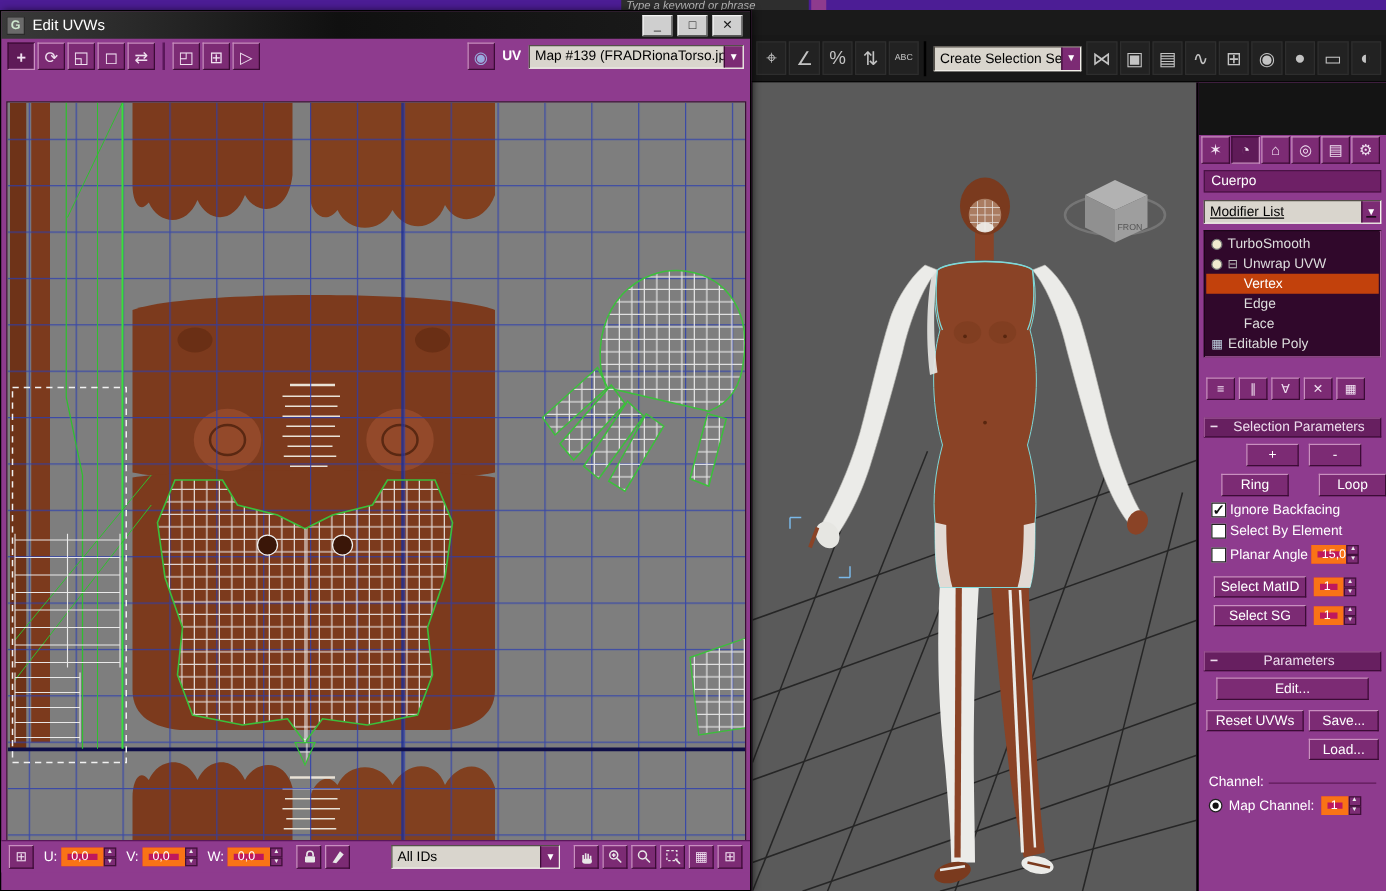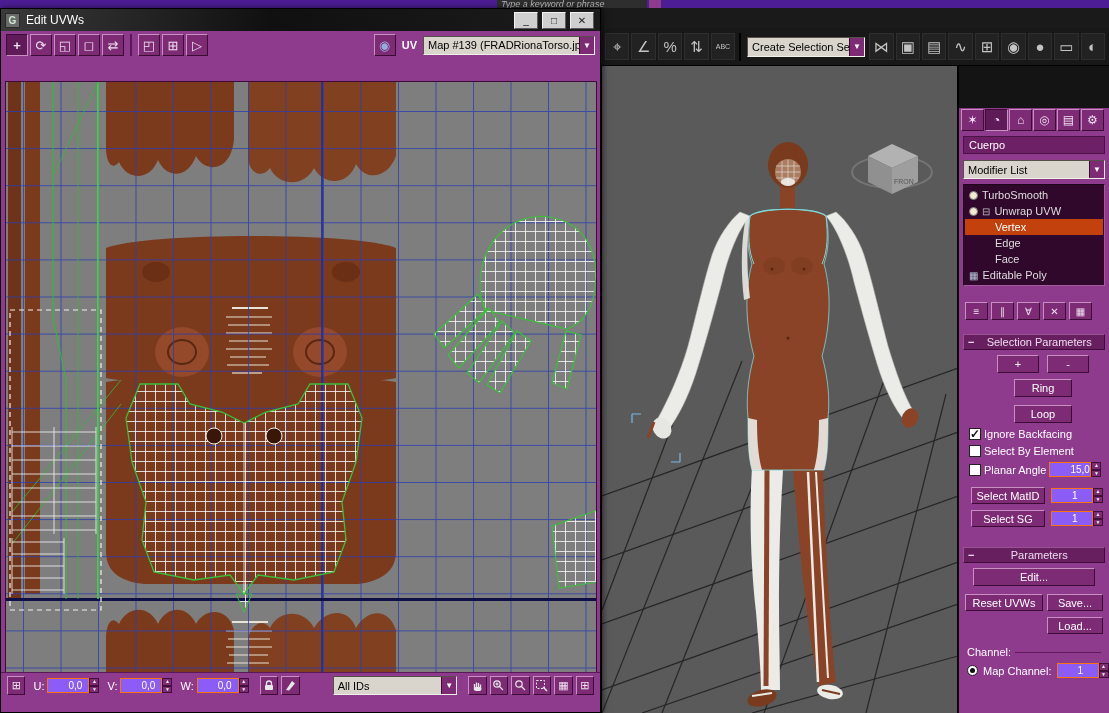--- a/index.html
+++ b/index.html
@@ -12,22 +12,22 @@
   .pressed { background:#5f1b58; border:1px solid; border-color:#3c0b36 #c98fc0 #c98fc0 #3c0b36; }
   .btn { color:#fff; font-size:11px; display:flex; align-items:center; justify-content:center;
          height:18px; cursor:default; }
   .lightfield { background:#d9d5cd; color:#000; border:1px solid; border-color:#55504a #f1efe9 #f1efe9 #55504a; }
   .dd { display:flex; align-items:center; font-size:11px; height:19px; }
   .dd .dd-text { flex:1; padding:0 4px; overflow:hidden; white-space:nowrap; color:#000; }
   .dd .dd-arrow { width:15px; height:100%; background:#7c2b74; color:#fff; font-size:8px;
                   display:flex; align-items:center; justify-content:center;
                   border-left:1px solid #3c0b36; }
   .spin { display:flex; align-items:center; }
-  .spin .field { background:#8b5cf6; color:#fff; border:1px solid #f97316; height:15px;
-                 font-size:10px; padding:0 20px; display:flex; align-items:center; }
+  .spin .field { background:#be185d; color:#fff; border:5px solid #f97316; height:15px;
+                 font-size:10px; padding:0 3px; display:flex; align-items:center; }
   .arrows { display:flex; flex-direction:column; width:10px; height:15px; }
   .arrows span { flex:1; background:#7c2b74; border:1px solid #40103a; color:#eee;
                  font-size:5px; line-height:5px; text-align:center; }
   .cb { width:12px; height:12px; background:#fff; border:1px solid #222; position:relative;
         flex:none; }
   .cb.checked::after { content:"✓"; position:absolute; left:0px; top:-2px; color:#111;
                        font-size:12px; font-weight:bold; }
   .radio { width:11px; height:11px; border-radius:50%; background:#fff; border:1px solid #222;
            position:relative; flex:none; }
   .radio.checked::after { content:""; position:absolute; inset:2px; border-radius:50%; background:#111; }
@@ -63,21 +63,21 @@
 
   
   .cp { position:absolute; left:957px; top:66px; width:152px; height:647px; background:#8e3b8e;
         overflow:hidden; border-left:2px solid #000; }
   .cp-darktop { height:42px; background:#141414; }
   .cp-tabs { display:flex; height:24px; padding:1px 2px; gap:1px; }
   .cp-tab { width:23px; height:22px; color:#f0e0f0; font-size:12px; display:flex; align-items:center;
             justify-content:center; }
   .cp-objname { height:18px; margin:4px 4px 0; background:#6e2066; border:1px solid #4a1245;
                 color:#fff; font-size:11px; display:flex; align-items:center; padding:0 5px; }
-  .cp-modlist { margin:6px 4px 0; }
+  .cp-modlist { margin:6px 4px 0;text-decoration:underline; }
   .cp-stack { margin:5px 4px 0; background:#30082b; border:1px solid; border-color:#1d051a #a55a9d #a55a9d #1d051a;
               padding:2px 1px; }
   .stack-row { height:16px; display:flex; align-items:center; gap:4px; color:#ddd; font-size:11px;
                padding-left:4px; }
   .stack-row.sub { padding-left:30px; }
   .stack-row.checked { background:#c2410c; color:#fff; }
   .bulb { width:9px; height:9px; border-radius:50%; background:#f0ead0; border:1px solid #777; flex:none; }
   .expander { color:#bbb; font-size:10px; }
   .polyicon { color:#b9c9d9; font-size:10px; }
   .cp-stacktb { display:flex; gap:3px; margin:16px 6px 0; }
@@ -262,21 +262,21 @@
     </div>
 
     <div class="rollout">
       <span class="minus">−</span>
       <span class="rtitle">Selection Parameters</span>
     </div>
     <div class="row" style="margin:4px 0 0 38px; gap:8px;">
       <div class="btn raised" style="width:42px;">+</div>
       <div class="btn raised" style="width:42px;">-</div>
     </div>
-    <div class="row" style="margin:6px 0 0 18px; gap:8px;flex-direction:column;">
+    <div class="row" style="margin:6px 0 0 18px; gap:24px;">
       <div class="btn raised" style="width:58px;">Ring</div>
       <div class="btn raised" style="width:58px;">Loop</div>
     </div>
     <div class="cbrow">
       <span class="cb checked"></span>
       <span>Ignore Backfacing</span>
     </div>
     <div class="cbrow">
       <span class="cb"></span>
       <span>Select By Element</span>

